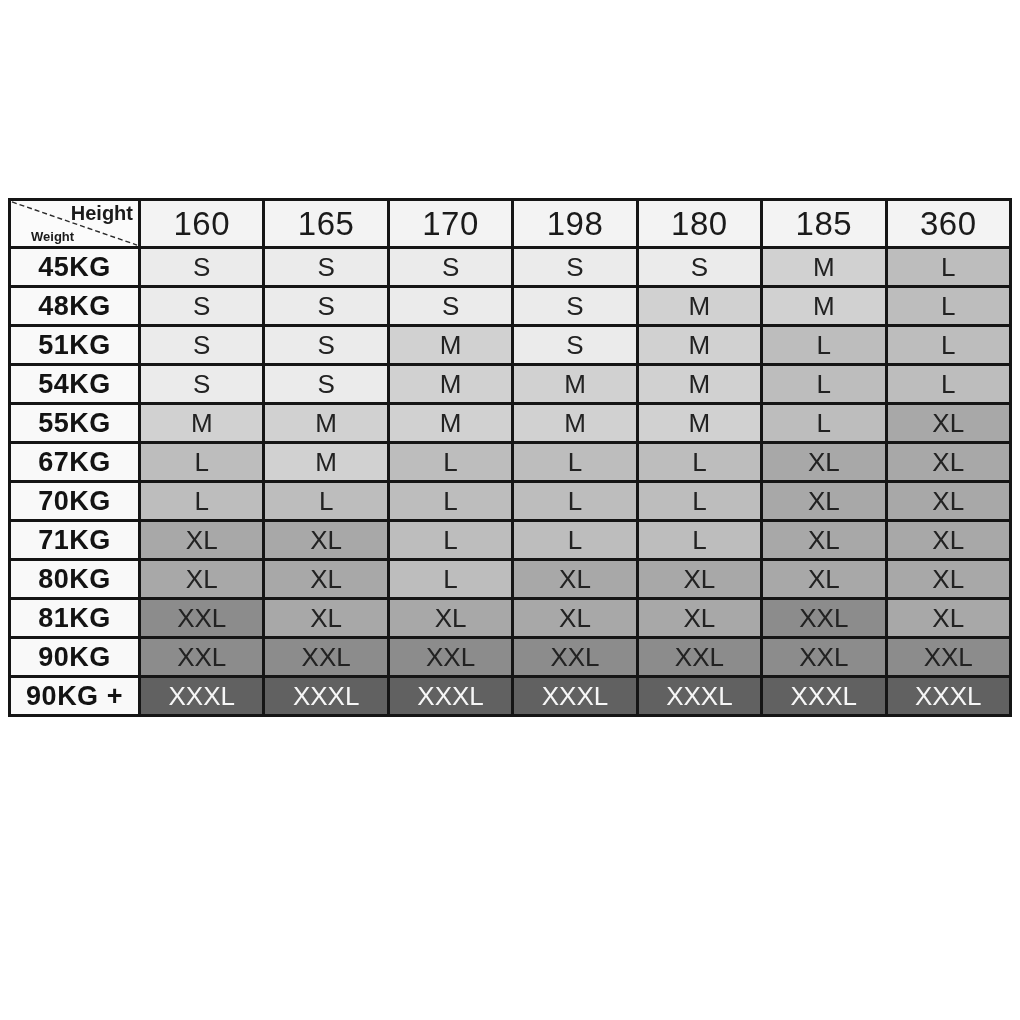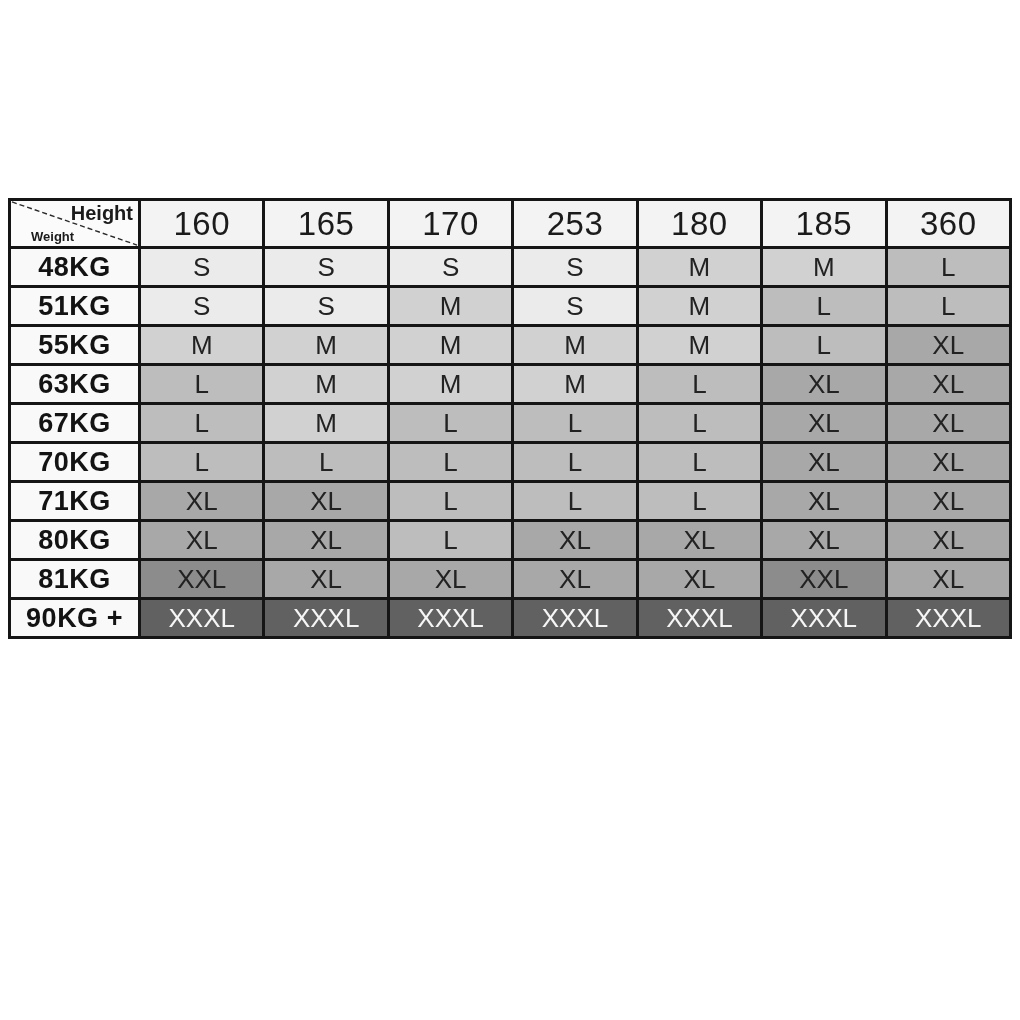--- a/index.html
+++ b/index.html
@@ -101,28 +101,38 @@
           <svg class="diag-svg" viewBox="0 0 130 48" preserveAspectRatio="none">
             <line x1="1" y1="1" x2="129" y2="47" stroke="#2a2a2a" stroke-width="1.4" stroke-dasharray="5 3" vector-effect="non-scaling-stroke"></line>
           </svg>
           <span class="corner-height-label">Height</span>
           <span class="corner-weight-label">Weight</span>
         </th>
 
       <th class="height-header">160</th>
           <th class="height-header">165</th>
           <th class="height-header">170</th>
-          <th class="height-header">253</th>
+          <th class="height-header">198</th>
           <th class="height-header">180</th>
           <th class="height-header">185</th>
           <th class="height-header">360</th>
         </tr>
     </thead>
     <tbody>
 
+    <tr class="data-row">
+          <th class="weight-cell">45KG</th>
+          <td class="size-cell" style="background: rgb(235, 235, 235);">S</td>
+          <td class="size-cell" style="background: rgb(235, 235, 235);">S</td>
+          <td class="size-cell" style="background: rgb(235, 235, 235);">S</td>
+          <td class="size-cell" style="background: rgb(235, 235, 235);">S</td>
+          <td class="size-cell" style="background: rgb(235, 235, 235);">S</td>
+          <td class="size-cell" style="background: rgb(209, 209, 209);">M</td>
+          <td class="size-cell" style="background: rgb(189, 189, 189);">L</td>
+        </tr>
         <tr class="data-row">
           <th class="weight-cell">48KG</th>
           <td class="size-cell" style="background: rgb(235, 235, 235);">S</td>
           <td class="size-cell" style="background: rgb(235, 235, 235);">S</td>
           <td class="size-cell" style="background: rgb(235, 235, 235);">S</td>
           <td class="size-cell" style="background: rgb(235, 235, 235);">S</td>
           <td class="size-cell" style="background: rgb(209, 209, 209);">M</td>
           <td class="size-cell" style="background: rgb(209, 209, 209);">M</td>
           <td class="size-cell" style="background: rgb(189, 189, 189);">L</td>
         </tr>
@@ -130,40 +140,40 @@
           <th class="weight-cell">51KG</th>
           <td class="size-cell" style="background: rgb(235, 235, 235);">S</td>
           <td class="size-cell" style="background: rgb(235, 235, 235);">S</td>
           <td class="size-cell" style="background: rgb(209, 209, 209);">M</td>
           <td class="size-cell" style="background: rgb(235, 235, 235);">S</td>
           <td class="size-cell" style="background: rgb(209, 209, 209);">M</td>
           <td class="size-cell" style="background: rgb(189, 189, 189);">L</td>
           <td class="size-cell" style="background: rgb(189, 189, 189);">L</td>
         </tr>
         <tr class="data-row">
+          <th class="weight-cell">54KG</th>
+          <td class="size-cell" style="background: rgb(235, 235, 235);">S</td>
+          <td class="size-cell" style="background: rgb(235, 235, 235);">S</td>
+          <td class="size-cell" style="background: rgb(209, 209, 209);">M</td>
+          <td class="size-cell" style="background: rgb(209, 209, 209);">M</td>
+          <td class="size-cell" style="background: rgb(209, 209, 209);">M</td>
+          <td class="size-cell" style="background: rgb(189, 189, 189);">L</td>
+          <td class="size-cell" style="background: rgb(189, 189, 189);">L</td>
+        </tr>
+        <tr class="data-row">
           <th class="weight-cell">55KG</th>
           <td class="size-cell" style="background: rgb(209, 209, 209);">M</td>
           <td class="size-cell" style="background: rgb(209, 209, 209);">M</td>
           <td class="size-cell" style="background: rgb(209, 209, 209);">M</td>
           <td class="size-cell" style="background: rgb(209, 209, 209);">M</td>
           <td class="size-cell" style="background: rgb(209, 209, 209);">M</td>
           <td class="size-cell" style="background: rgb(189, 189, 189);">L</td>
           <td class="size-cell" style="background: rgb(168, 168, 168);">XL</td>
         </tr>
         <tr class="data-row">
-          <th class="weight-cell">63KG</th>
-          <td class="size-cell" style="background: rgb(189, 189, 189);">L</td>
-          <td class="size-cell" style="background: rgb(209, 209, 209);">M</td>
-          <td class="size-cell" style="background: rgb(209, 209, 209);">M</td>
-          <td class="size-cell" style="background: rgb(209, 209, 209);">M</td>
-          <td class="size-cell" style="background: rgb(189, 189, 189);">L</td>
-          <td class="size-cell" style="background: rgb(168, 168, 168);">XL</td>
-          <td class="size-cell" style="background: rgb(168, 168, 168);">XL</td>
-        </tr>
-        <tr class="data-row">
           <th class="weight-cell">67KG</th>
           <td class="size-cell" style="background: rgb(189, 189, 189);">L</td>
           <td class="size-cell" style="background: rgb(209, 209, 209);">M</td>
           <td class="size-cell" style="background: rgb(189, 189, 189);">L</td>
           <td class="size-cell" style="background: rgb(189, 189, 189);">L</td>
           <td class="size-cell" style="background: rgb(189, 189, 189);">L</td>
           <td class="size-cell" style="background: rgb(168, 168, 168);">XL</td>
           <td class="size-cell" style="background: rgb(168, 168, 168);">XL</td>
         </tr>
         <tr class="data-row">
@@ -198,20 +208,30 @@
         </tr>
         <tr class="data-row">
           <th class="weight-cell">81KG</th>
           <td class="size-cell" style="background: rgb(140, 140, 140);">XXL</td>
           <td class="size-cell" style="background: rgb(168, 168, 168);">XL</td>
           <td class="size-cell" style="background: rgb(168, 168, 168);">XL</td>
           <td class="size-cell" style="background: rgb(168, 168, 168);">XL</td>
           <td class="size-cell" style="background: rgb(168, 168, 168);">XL</td>
           <td class="size-cell" style="background: rgb(140, 140, 140);">XXL</td>
           <td class="size-cell" style="background: rgb(168, 168, 168);">XL</td>
+        </tr>
+        <tr class="data-row">
+          <th class="weight-cell">90KG</th>
+          <td class="size-cell" style="background: rgb(140, 140, 140);">XXL</td>
+          <td class="size-cell" style="background: rgb(140, 140, 140);">XXL</td>
+          <td class="size-cell" style="background: rgb(140, 140, 140);">XXL</td>
+          <td class="size-cell" style="background: rgb(140, 140, 140);">XXL</td>
+          <td class="size-cell" style="background: rgb(140, 140, 140);">XXL</td>
+          <td class="size-cell" style="background: rgb(140, 140, 140);">XXL</td>
+          <td class="size-cell" style="background: rgb(140, 140, 140);">XXL</td>
         </tr>
         <tr class="data-row">
           <th class="weight-cell">90KG +</th>
           <td class="size-cell" style="background: rgb(97, 97, 97); color: rgb(246, 246, 246);">XXXL</td>
           <td class="size-cell" style="background: rgb(97, 97, 97); color: rgb(246, 246, 246);">XXXL</td>
           <td class="size-cell" style="background: rgb(97, 97, 97); color: rgb(246, 246, 246);">XXXL</td>
           <td class="size-cell" style="background: rgb(97, 97, 97); color: rgb(246, 246, 246);">XXXL</td>
           <td class="size-cell" style="background: rgb(97, 97, 97); color: rgb(246, 246, 246);">XXXL</td>
           <td class="size-cell" style="background: rgb(97, 97, 97); color: rgb(246, 246, 246);">XXXL</td>
           <td class="size-cell" style="background: rgb(97, 97, 97); color: rgb(246, 246, 246);">XXXL</td>

